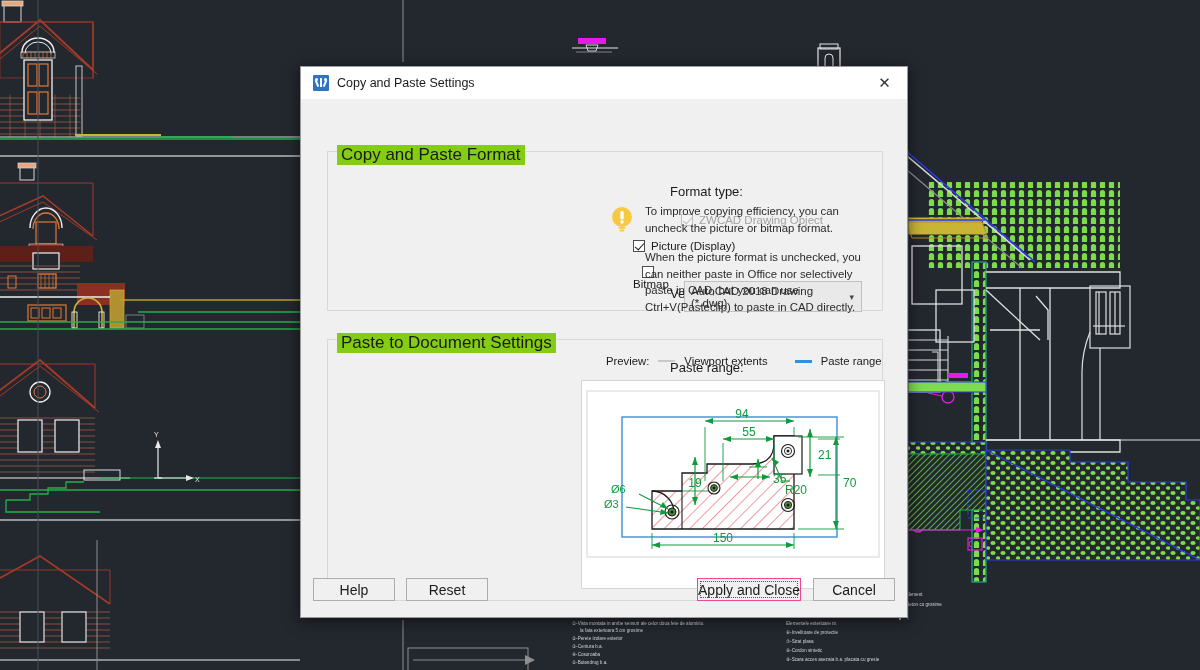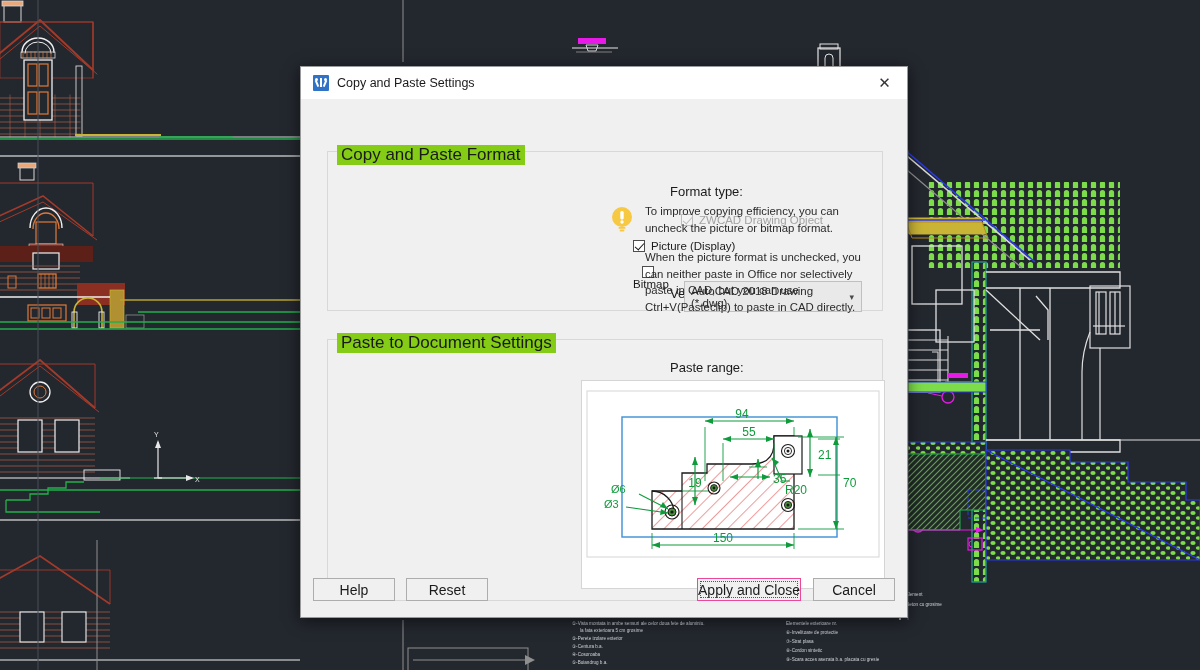--- a/index.html
+++ b/index.html
@@ -544,20 +544,28 @@
       <span class="rb"></span>
       <span>Display in uniform color</span>
     </div>
 
     <div class="combo" style="left:347px; top:463px; width:142px; height:21px;">
       <span class="swatch" style="background: rgb(0, 0, 0);"></span>
       <span class="ctext">Black</span>
       <span class="arrow">▾</span>
     </div>
 
+    <div id="preview-legend">
+      <span>Preview:</span>
+      <span class="dash"></span>
+      <span>Viewport extents</span>
+      <span class="sp"></span>
+      <span class="dash blue"></span>
+      <span>Paste range</span>
+    </div>
 
     <div id="preview-box">
       <svg width="302" height="207" viewBox="0 0 302 207">
         <rect x="0" y="0" width="302" height="207" fill="#ffffff"></rect>
 
         <rect x="5" y="10" width="292" height="166" fill="none" stroke="#dcdcdc" stroke-width="1.2"></rect>
 
         <rect x="40" y="36" width="215" height="120" fill="none" stroke="#3c8fd8" stroke-width="1.4"></rect>
 
         <defs>

